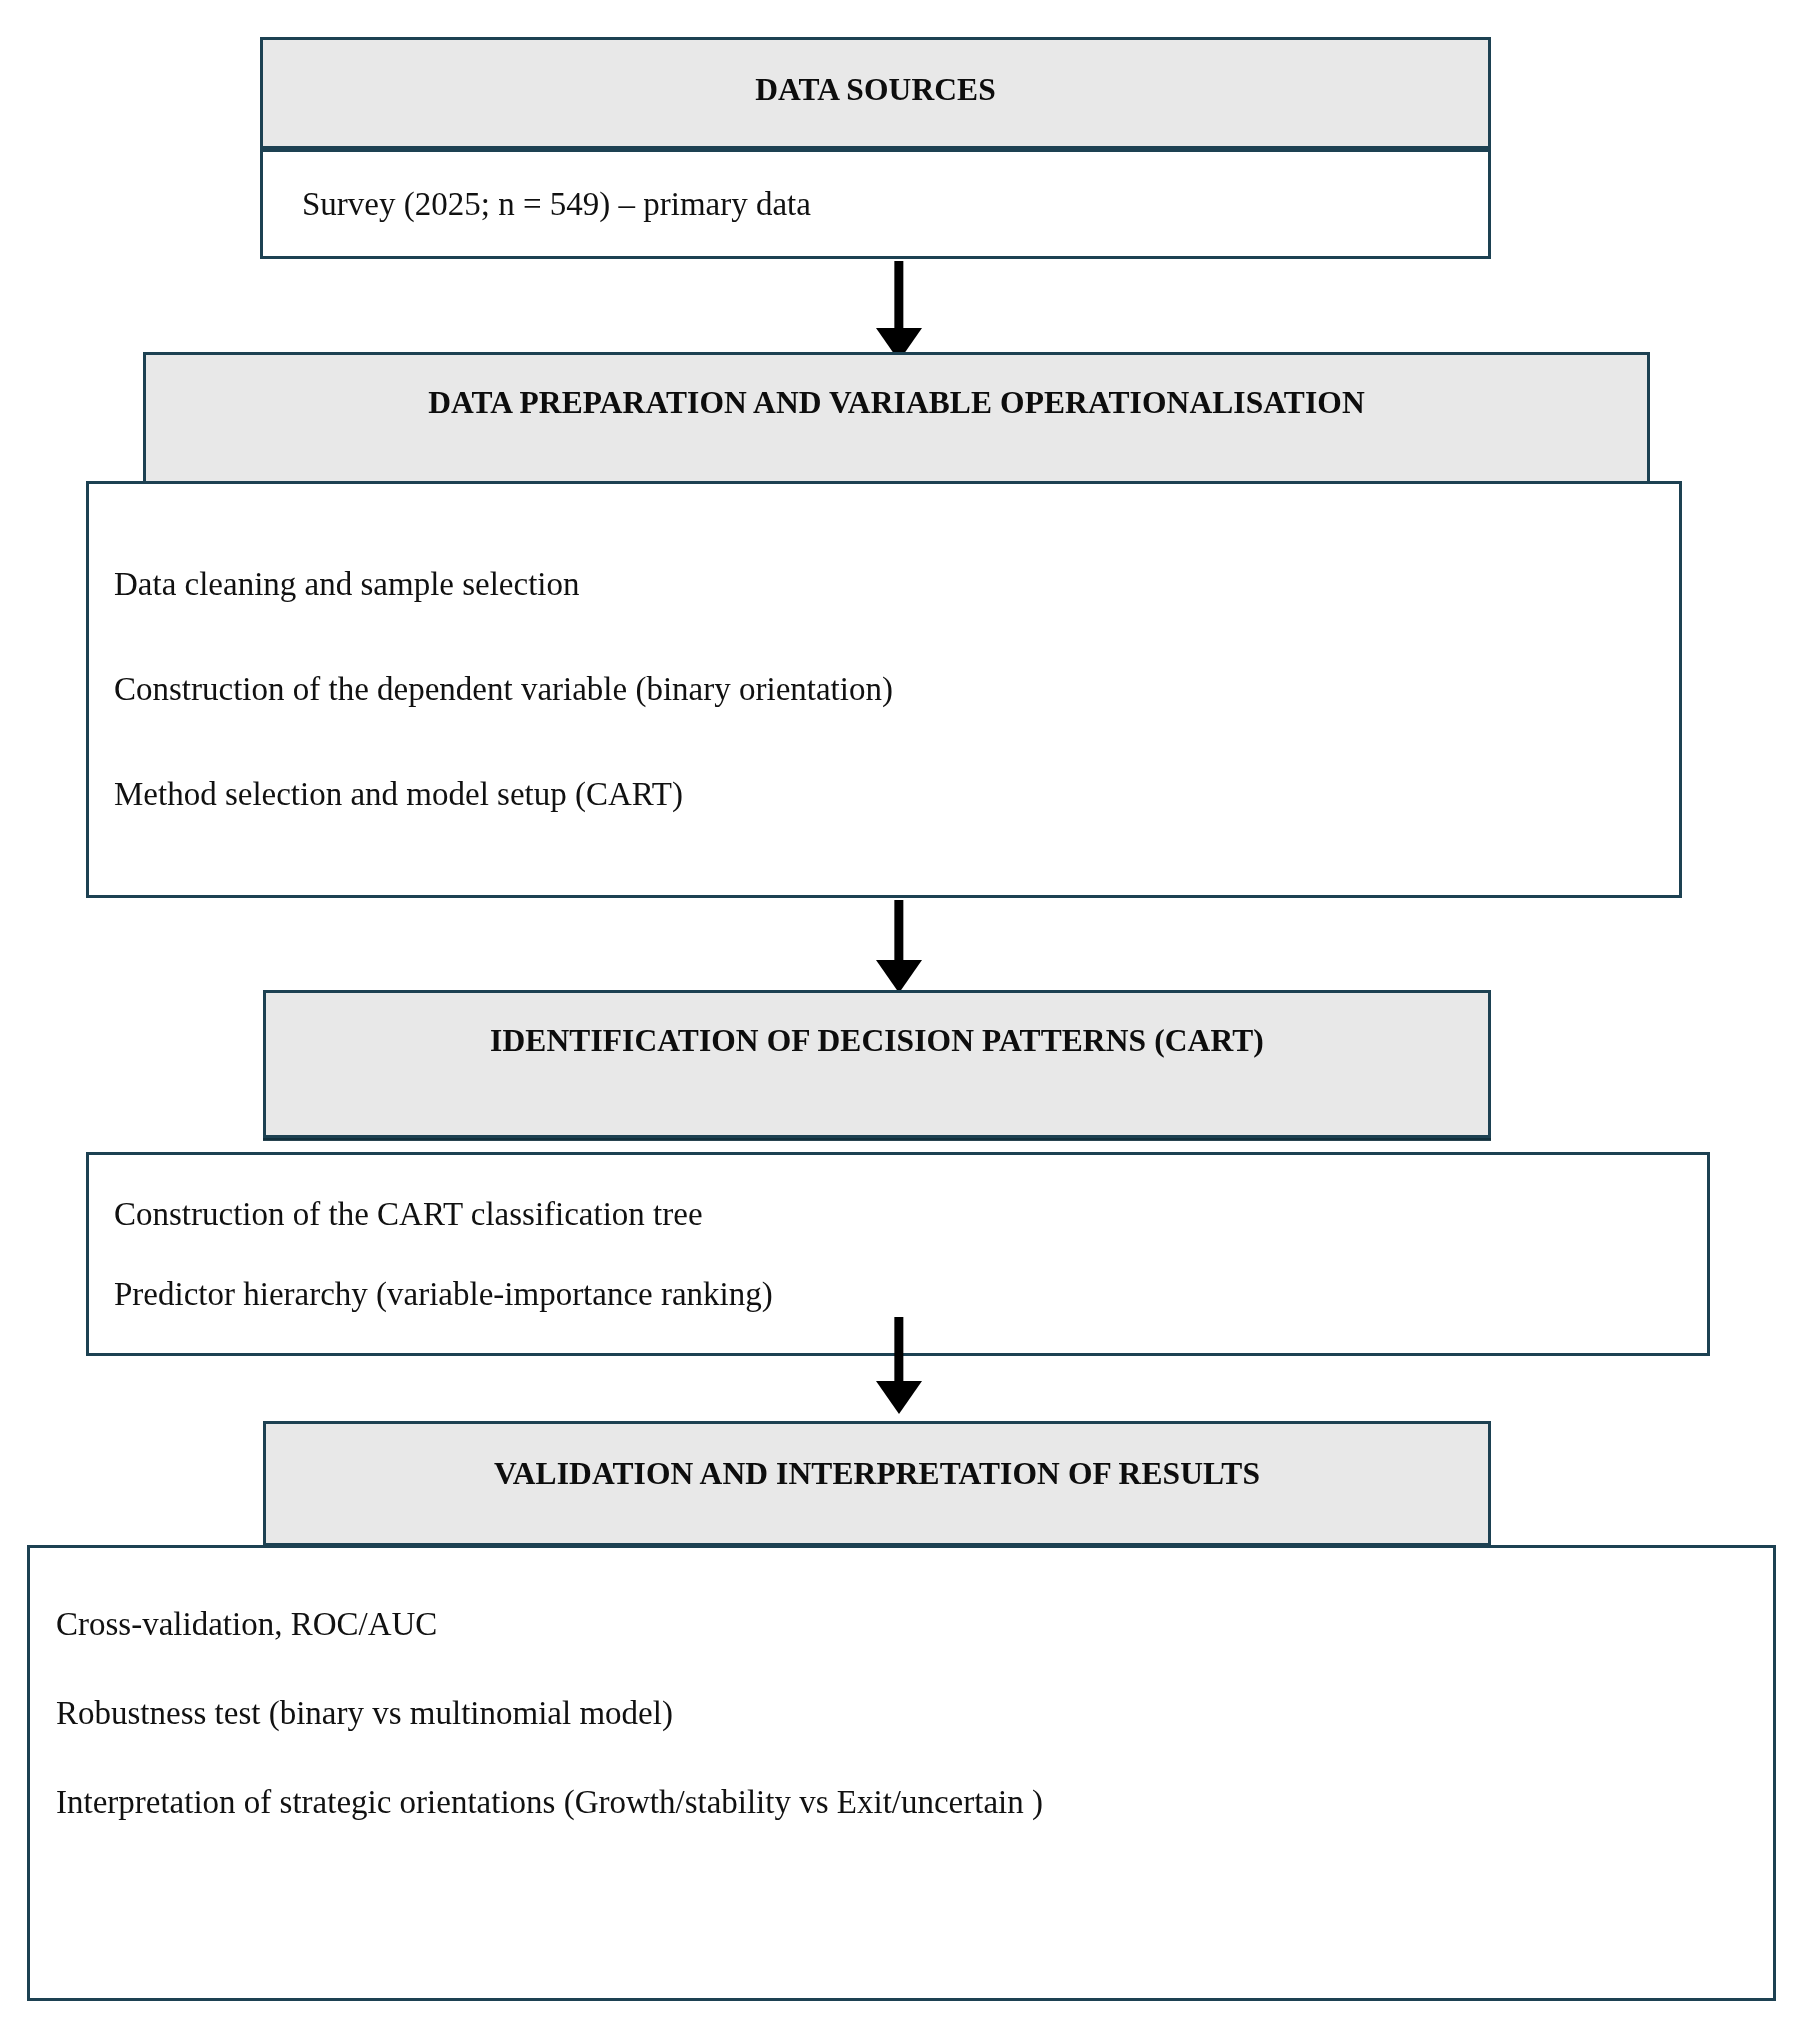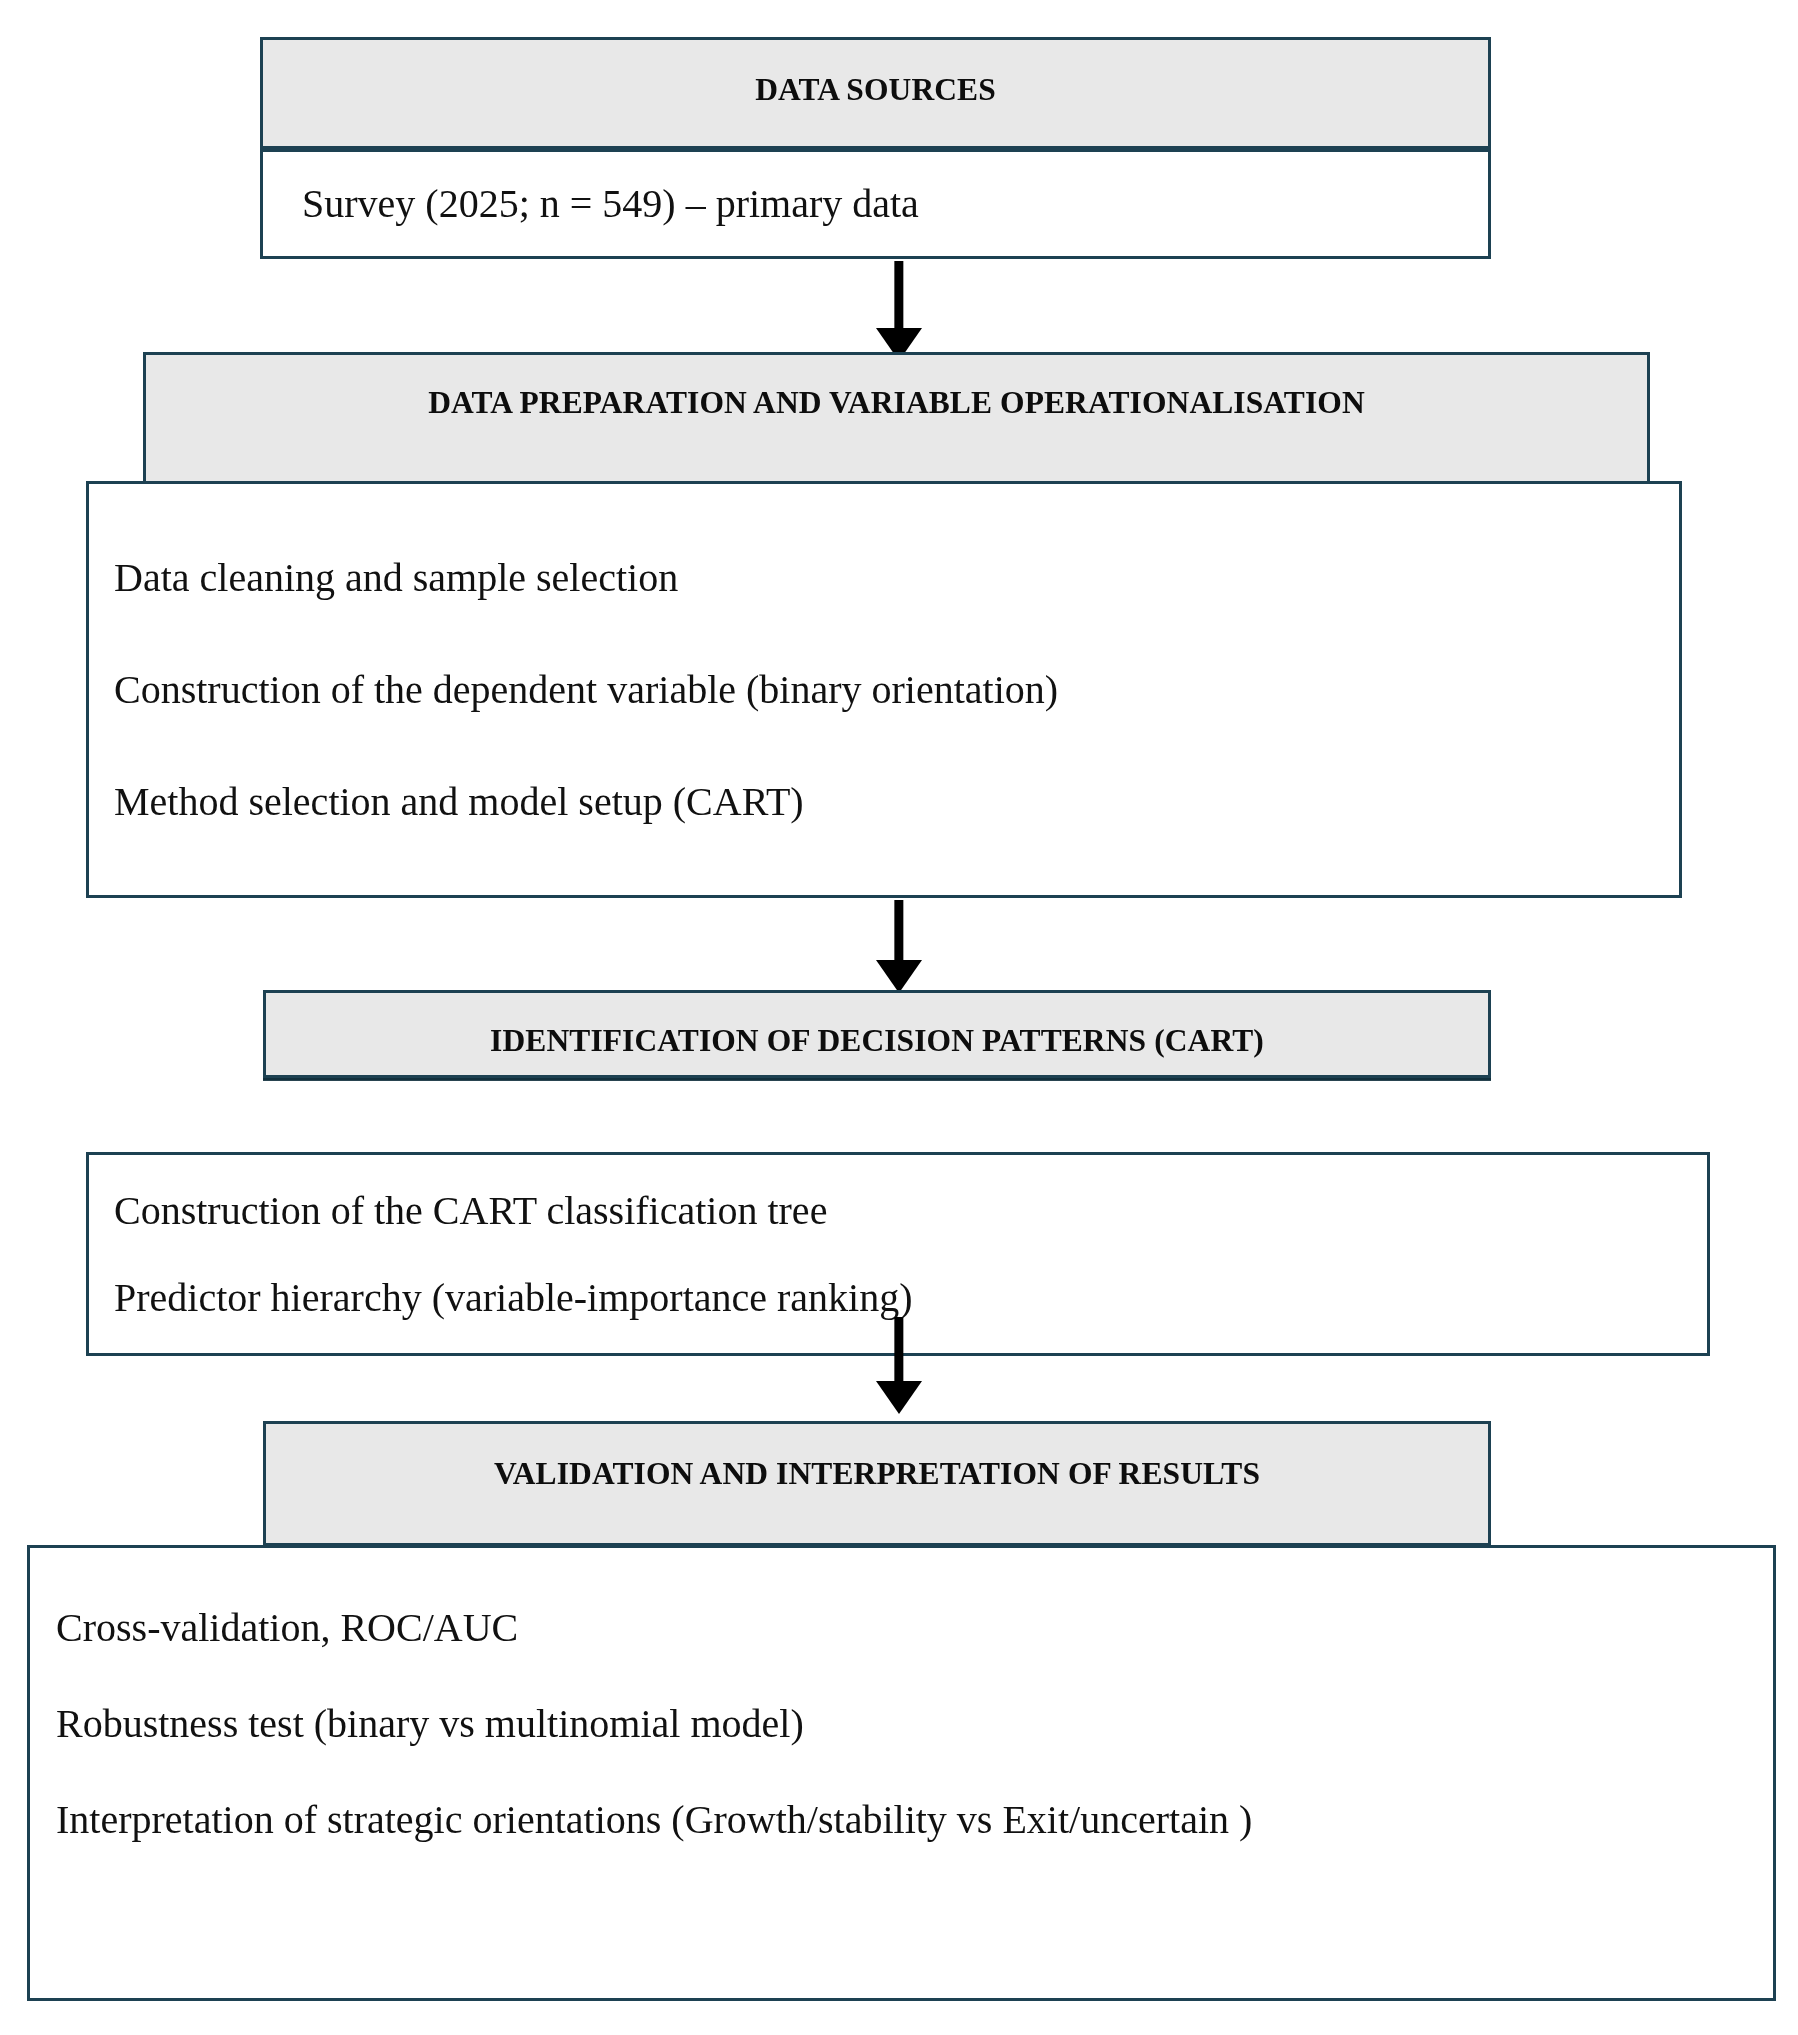--- a/index.html
+++ b/index.html
@@ -52,21 +52,21 @@
     left: 0;
     right: 0;
     top: 0;
     bottom: 0;
     display: flex;
     flex-direction: column;
     justify-content: center;
   }
 
   .body-line {
-    font-size: 40px;
+    font-size: 33px;
     line-height: 1.0;
     color: #111111;
     white-space: nowrap;
   }
 
   
   .arrow {
     position: absolute;
     width: 0;
     height: 0;
@@ -120,21 +120,21 @@
       <div class="body-line">Construction of the dependent variable (binary orientation)</div>
       <div class="body-line">Method selection and model setup (CART)</div>
     </div>
   </div>
 
   <div class="arrow" style="left:899px; top:900px;">
     <div class="shaft" style="height:64px;"></div>
     <div class="head" style="top:60px;"></div>
   </div>
 
-  <div class="box header" style="left:263px; top:990px; width:1228px; height:88px;text-decoration:underline;">
+  <div class="box header" style="left:263px; top:990px; width:1228px; height:148px;text-decoration:underline;">
     <div class="header-label" style="top:30px;">IDENTIFICATION OF DECISION PATTERNS (CART)</div>
   </div>
 
   <div class="box body" style="left:86px; top:1152px; width:1624px; height:204px;">
     <div class="body-lines" style="padding-left:25px; gap:47px;">
       <div class="body-line">Construction of the CART classification tree</div>
       <div class="body-line">Predictor hierarchy (variable-importance ranking)</div>
     </div>
   </div>
 

